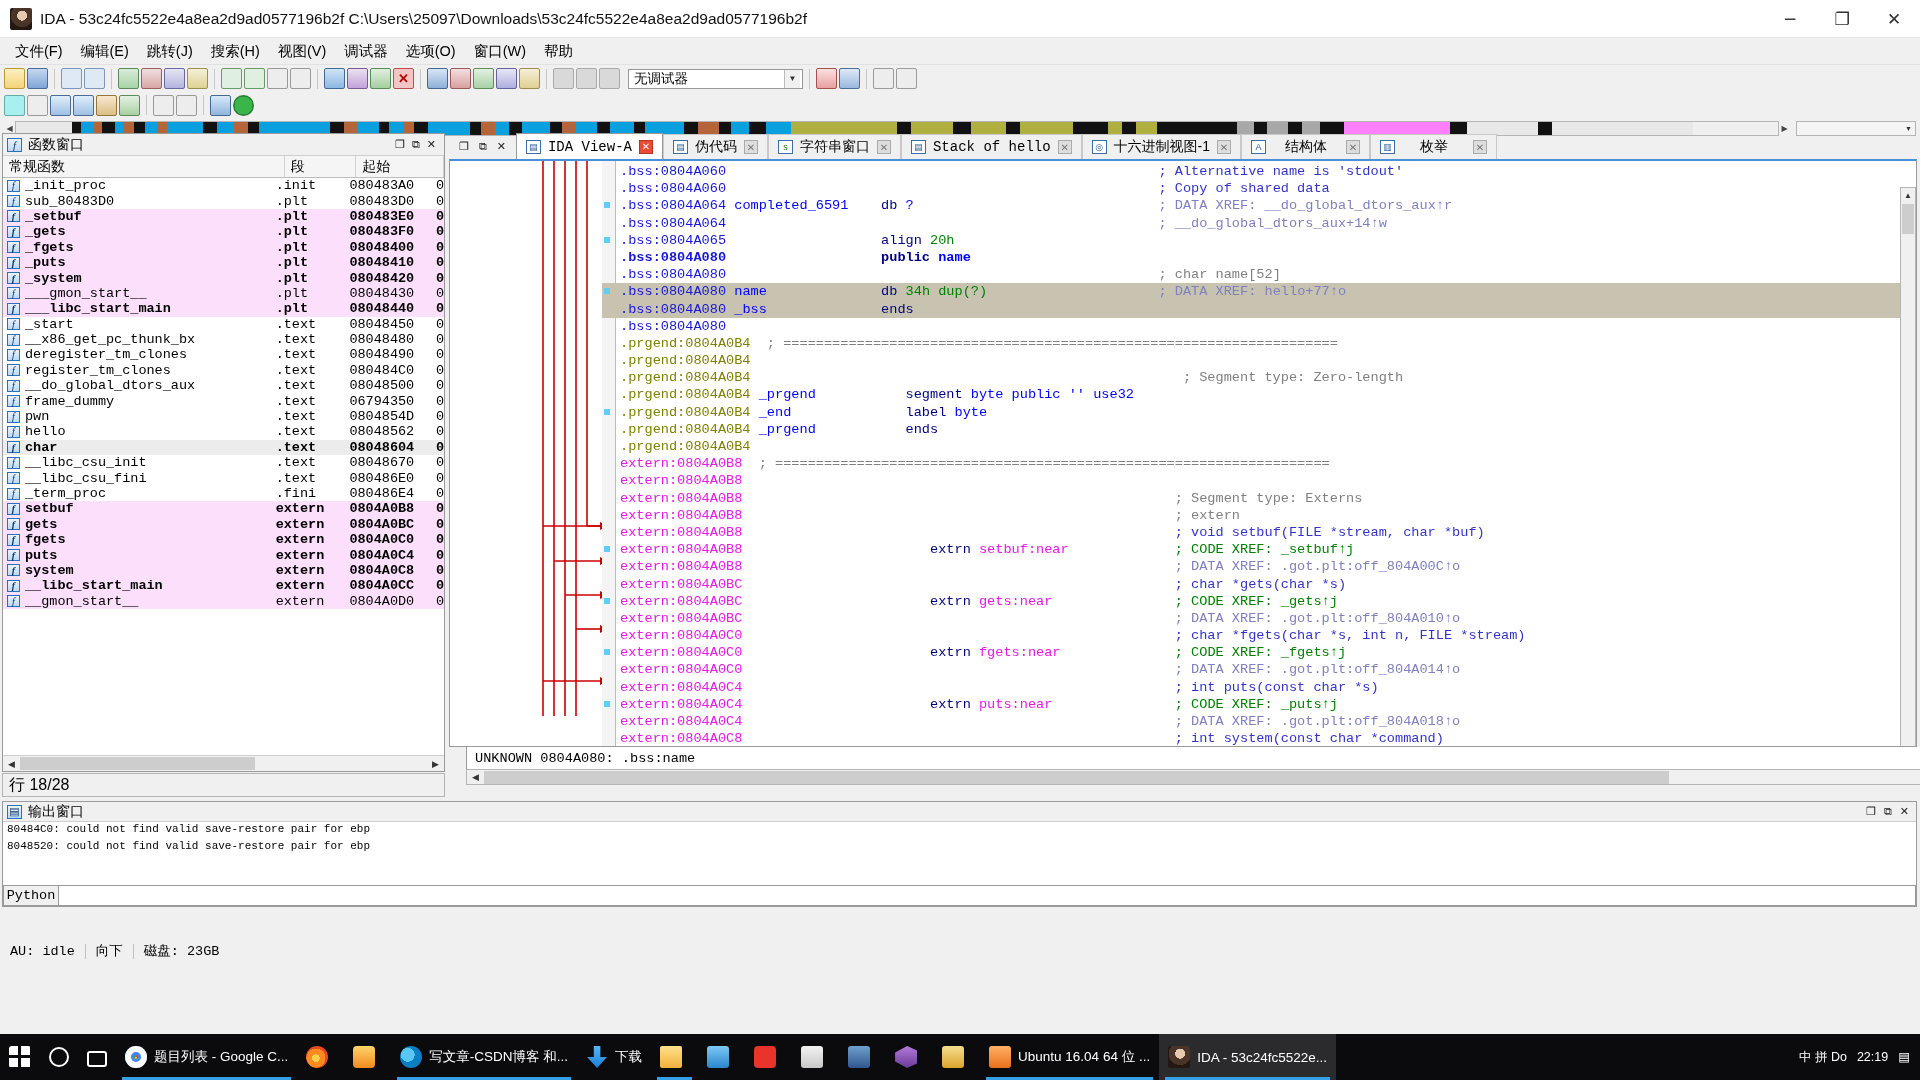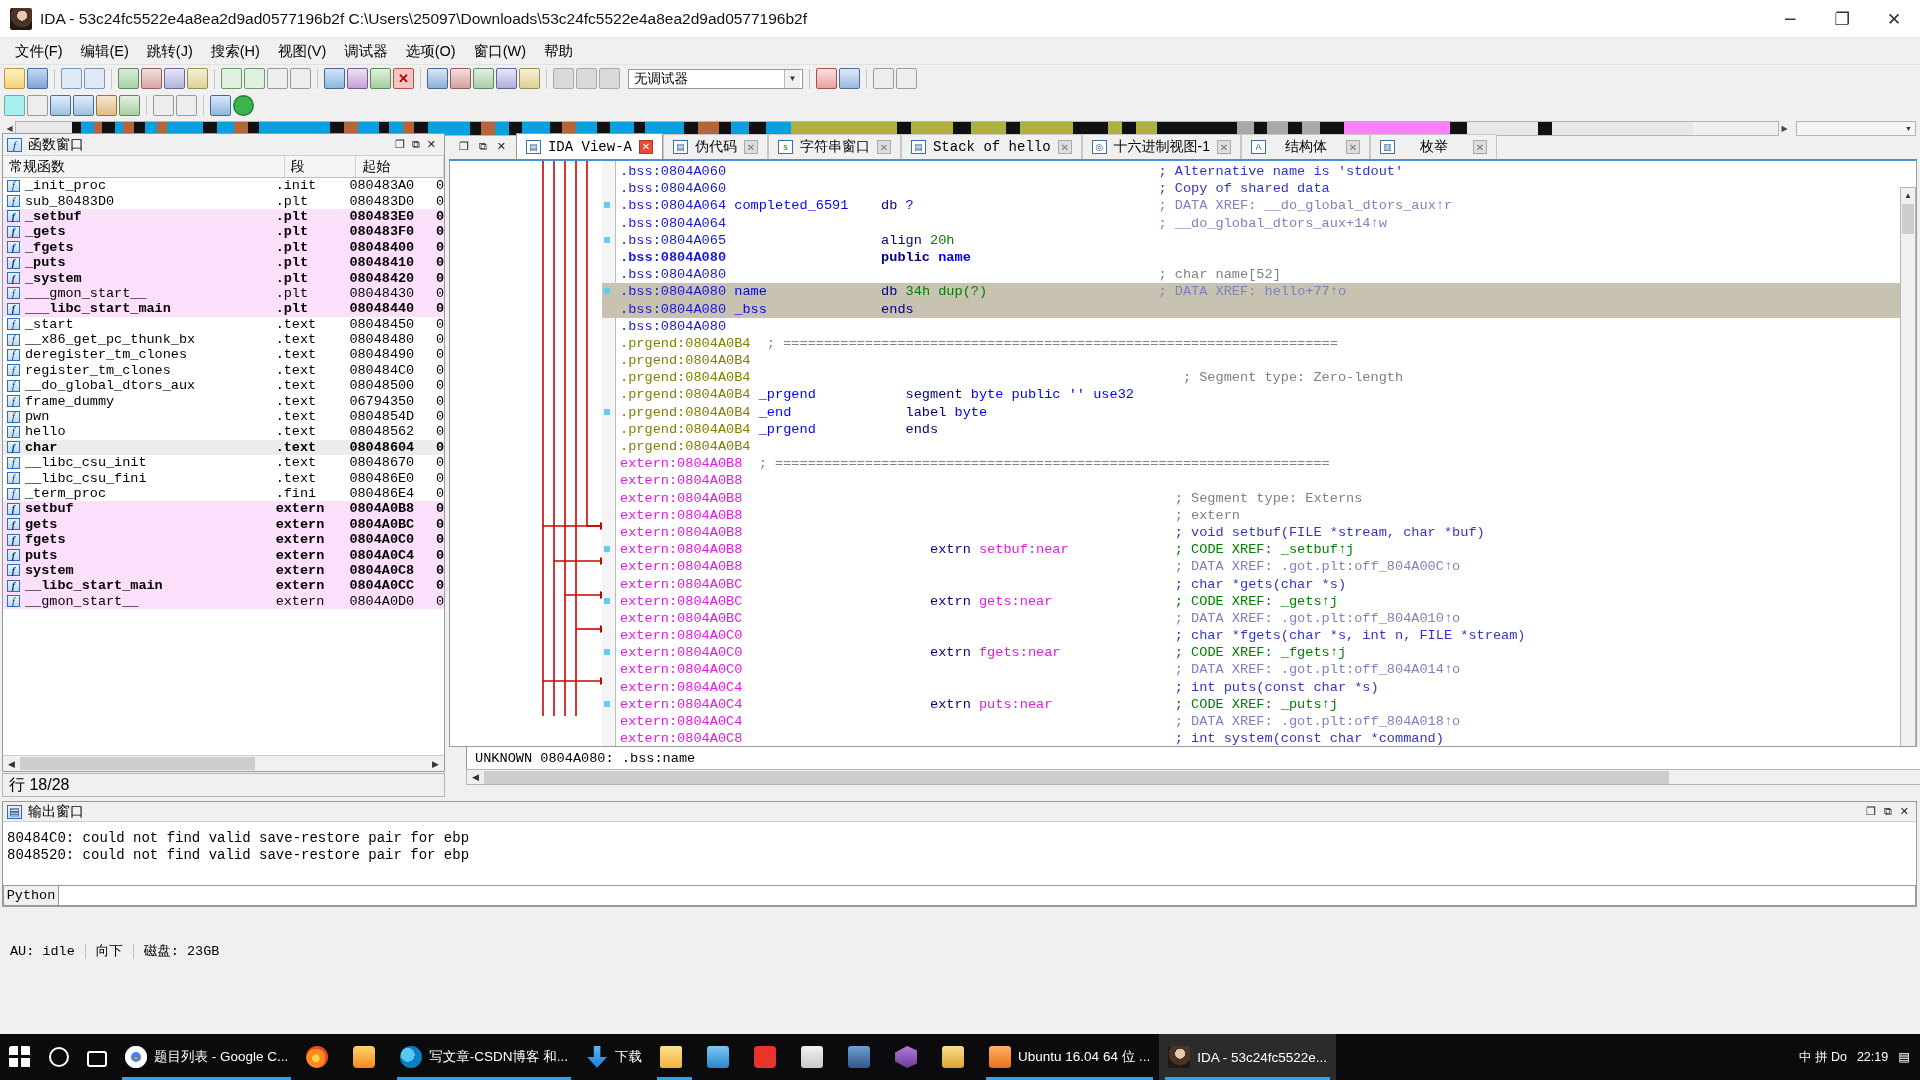--- a/index.html
+++ b/index.html
@@ -144,21 +144,21 @@
   #vscroll{position:absolute;right:0;top:26px;width:16px;height:588px;background:#f0f0f0;
     border:1px solid #b5b5b5;}
   #vscroll .sb{height:15px;display:flex;align-items:center;justify-content:center;font-size:8px;color:#333;}
 
   
   #outwin{ position:absolute; left:2px; top:668px; width:1915px; height:106px;
      background:#fff; border:1px solid #9a9a9a; }
   #outwin .hdr{height:20px;background:#f0f0f0;display:flex;align-items:center;gap:6px;padding:0 4px;
      border-bottom:1px solid #cfcfcf;font-size:14px;}
   #outwin .hdr .hdrbtns{margin-left:auto;display:flex;gap:8px;padding-right:3px;font-size:11px;color:#222;}
-  #outlines{ padding:12px 4px; font-family:"Liberation Mono", monospace; font-size:14px; line-height:16.5px;}
+  #outlines{ padding:3px 4px; font-family:"Liberation Mono", monospace; font-size:11px; line-height:16.5px;}
   #pyrow{ position:absolute; left:0; bottom:0; width:100%; height:22px; display:flex; align-items:center; }
   #pyrow .lbl{height:21px;min-width:56px;background:#f0f0f0;border:1px solid #9a9a9a;
      display:flex;align-items:center;justify-content:center;font-size:13.5px;
      font-family:"Liberation Mono",monospace;}
   #pyrow .inp{flex:1;height:21px;background:#fff;border:1px solid #9a9a9a;border-left:none;}
 
   
   #statusbar{ position:absolute; left:0; top:940px; width:1920px; height:22px; background:#f0f0f0;
      display:flex; align-items:center; font-family:"Liberation Mono",monospace; font-size:13.5px;}
   #statusbar span{ padding:0 10px; }

